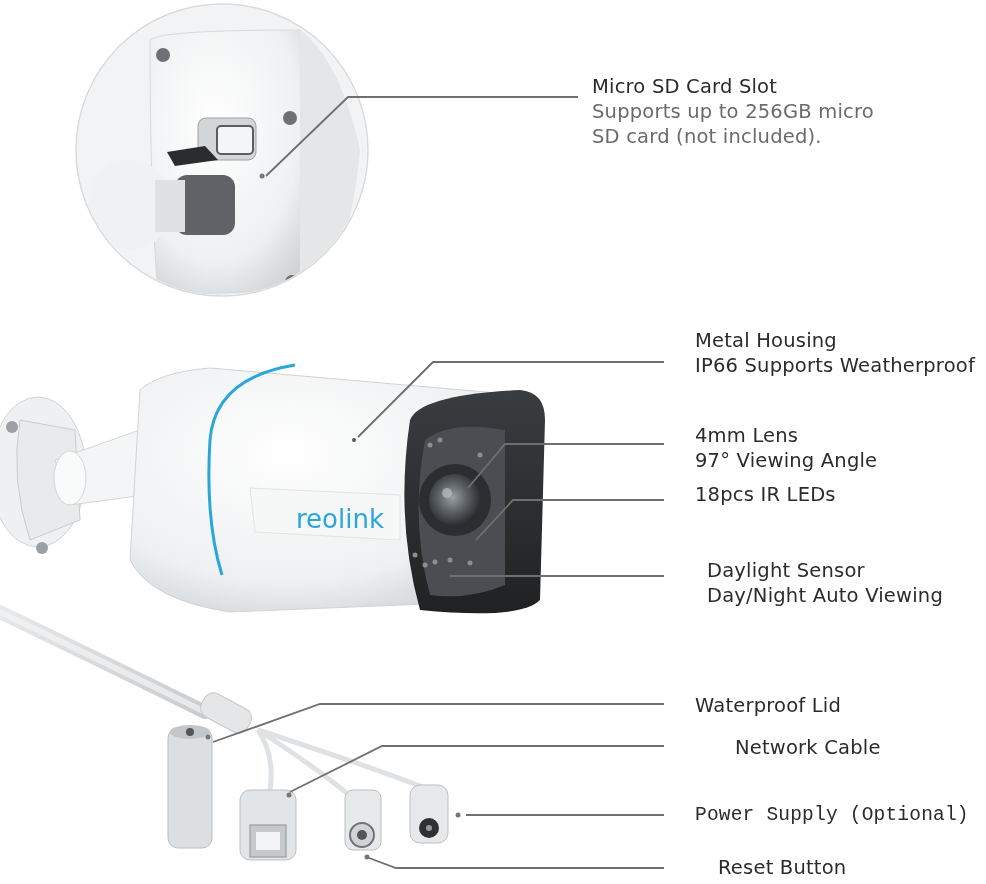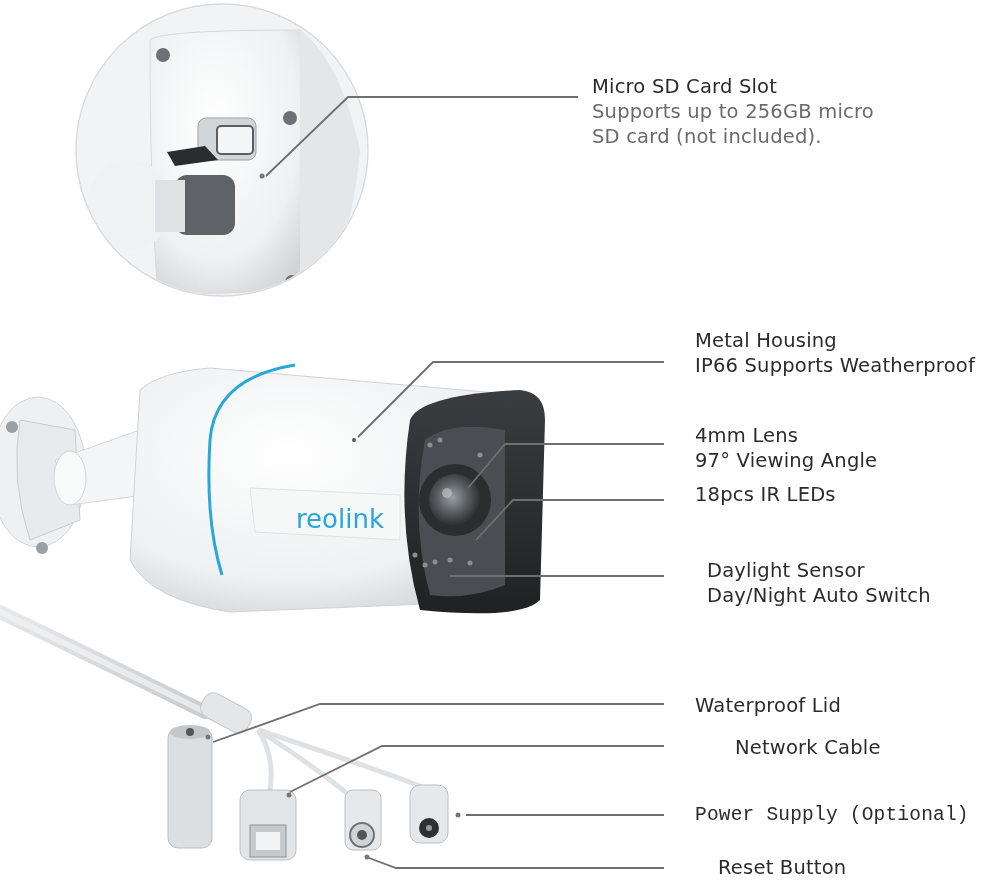--- a/index.html
+++ b/index.html
@@ -156,21 +156,21 @@
     <span class="line">4mm Lens</span>
     <span class="line">97° Viewing Angle</span>
   </div>
 
   <div class="label" style="left:695px;top:482px;">
     <span class="line">18pcs IR LEDs</span>
   </div>
 
   <div class="label" style="left:695px;top:558px;margin-left:12px;">
     <span class="line">Daylight Sensor</span>
-    <span class="line">Day/Night Auto Switch</span>
+    <span class="line">Day/Night Auto Viewing</span>
   </div>
 
   <div class="label" style="left:695px;top:693px;">
     <span class="line">Waterproof Lid</span>
   </div>
 
   <div class="label" style="left:695px;top:735px;margin-left:40px;">
     <span class="line">Network Cable</span>
   </div>
 

